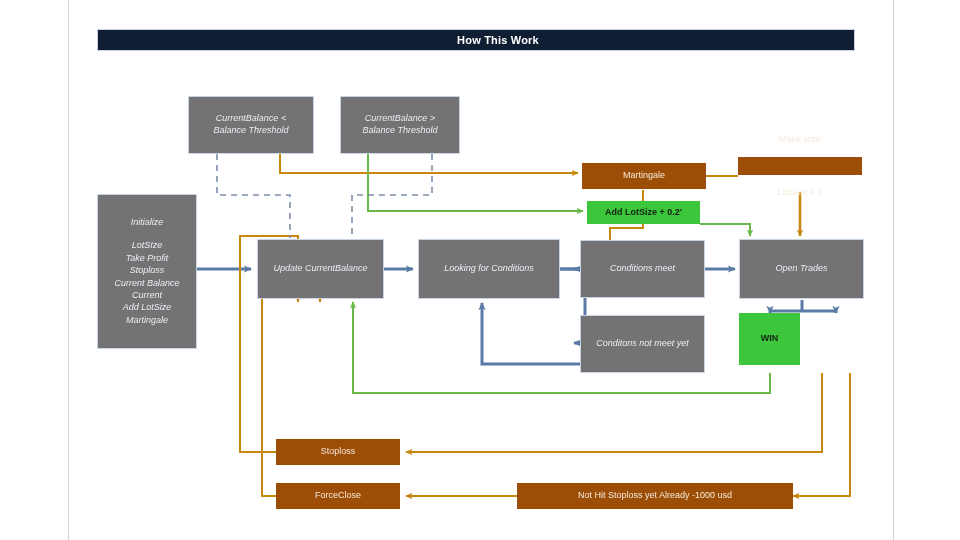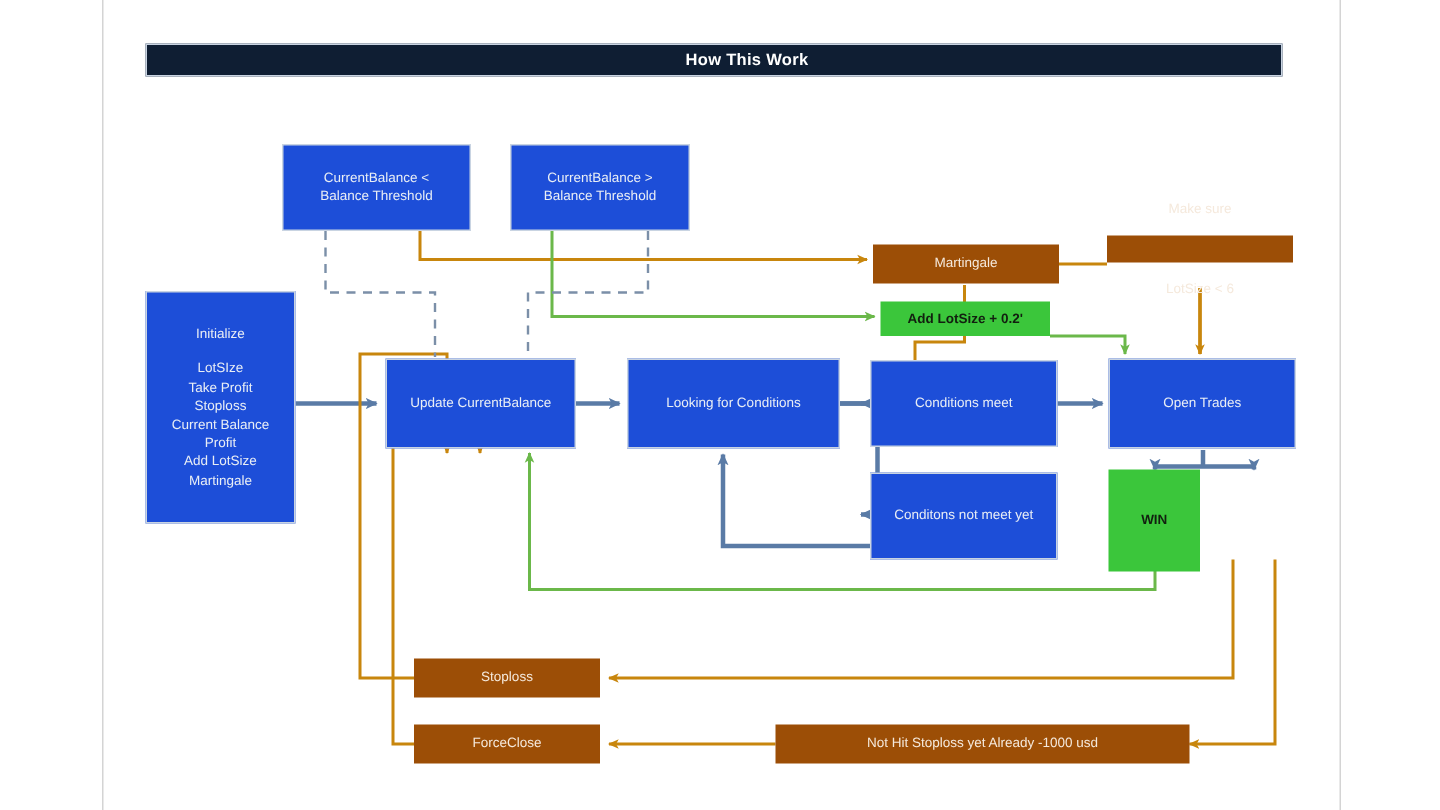--- a/index.html
+++ b/index.html
@@ -43,23 +43,24 @@
     position: absolute;
     box-sizing: border-box;
     display: flex;
     align-items: center;
     justify-content: center;
     text-align: center;
     line-height: 1.28;
     border: 1px solid #cfd8e3;
   }
   .node.dark {
-    background: #1d4ed8;
+    background: #737373;
     color: #e9eef5;
     border-color: #c9d4e2;
+    font-style: italic;
   }
   .node.orange {
     background: #9c4e06;
     color: #f5e9dc;
     border: none;
   }
   .node.green {
     background: #3bc63b;
     color: #12200f;
     border: none;
@@ -162,21 +163,21 @@
   </svg>
 
   <div class="node-title" style="left:97px; top:29px; width:758px; height:22px;padding-left:44px;">How This Work</div>
 
   <div class="node dark init-stack" style="left:97px; top:194px; width:100px; height:155px; font-size:9px;">
     <div class="init-head">Initialize</div>
     <div class="init-line">LotSIze</div>
     <div class="init-line">Take Profit</div>
     <div class="init-line">Stoploss</div>
     <div class="init-line">Current Balance</div>
-    <div class="init-line">Profit</div>
+    <div class="init-line">Current</div>
     <div class="init-line">Add LotSize</div>
     <div class="init-line">Martingale</div>
   </div>
 
   <div class="node dark" style="left:188px; top:96px; width:126px; height:58px; font-size:9px; flex-direction:column;">
     <div>CurrentBalance &lt;</div>
     <div>Balance Threshold</div>
   </div>
 
   <div class="node dark" style="left:340px; top:96px; width:120px; height:58px; font-size:9px; flex-direction:column;">
@@ -196,21 +197,21 @@
   <div class="node dark" style="left:257px; top:239px; width:127px; height:60px; font-size:9px;">Update CurrentBalance</div>
 
   <div class="node dark" style="left:418px; top:239px; width:142px; height:60px; font-size:9px;">Looking for Conditions</div>
 
   <div class="node dark" style="left:580px; top:240px; width:125px; height:58px; font-size:9px;">Conditions meet</div>
 
   <div class="node dark" style="left:739px; top:239px; width:125px; height:60px; font-size:9px;">Open Trades</div>
 
   <div class="node dark" style="left:580px; top:315px; width:125px; height:58px; font-size:9px;">Conditons not meet yet</div>
 
-  <div class="node green" style="left:739px; top:313px; width:61px; height:68px; font-size:9px; font-weight:bold;">WIN</div>
+  <div class="node green" style="left:739px; top:313px; width:61px; height:52px; font-size:9px; font-weight:bold;">WIN</div>
 
 
   <div class="node orange" style="left:276px; top:439px; width:124px; height:26px; font-size:9px;">Stoploss</div>
 
   <div class="node orange" style="left:276px; top:483px; width:124px; height:26px; font-size:9px;">ForceClose</div>
 
   <div class="node orange" style="left:517px; top:483px; width:276px; height:26px; font-size:9px;">Not Hit Stoploss yet Already -1000 usd</div>
 
 </div>
 

